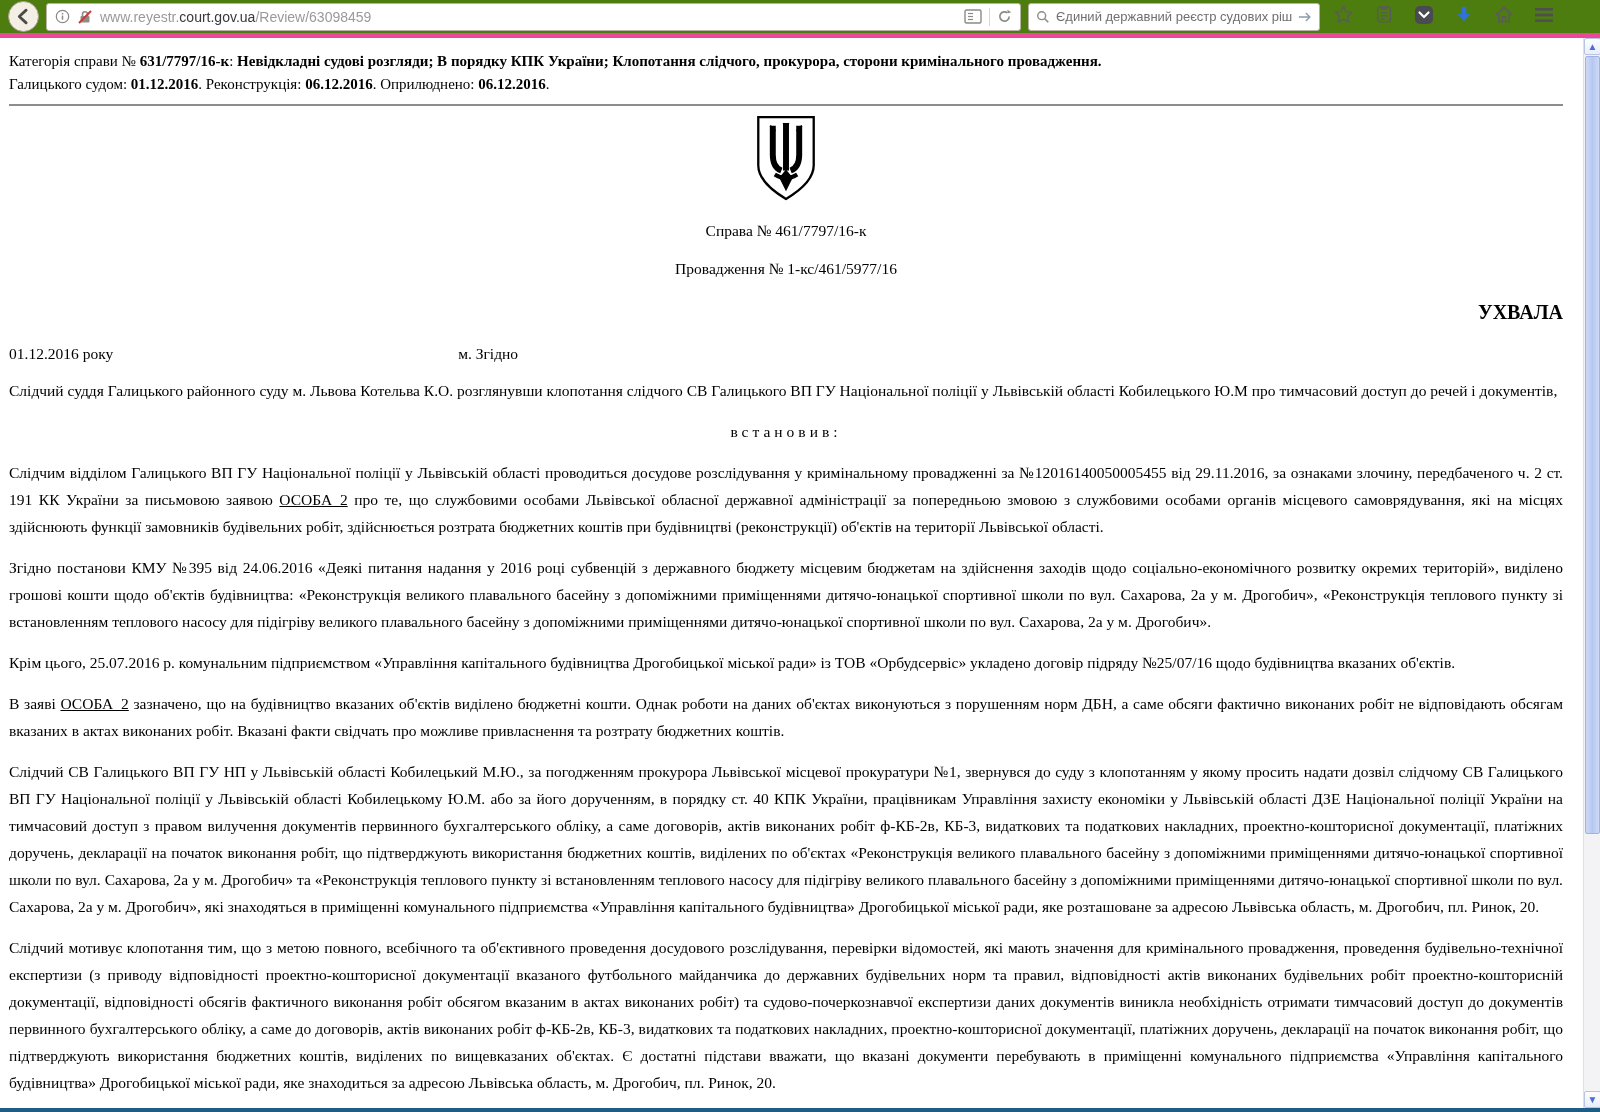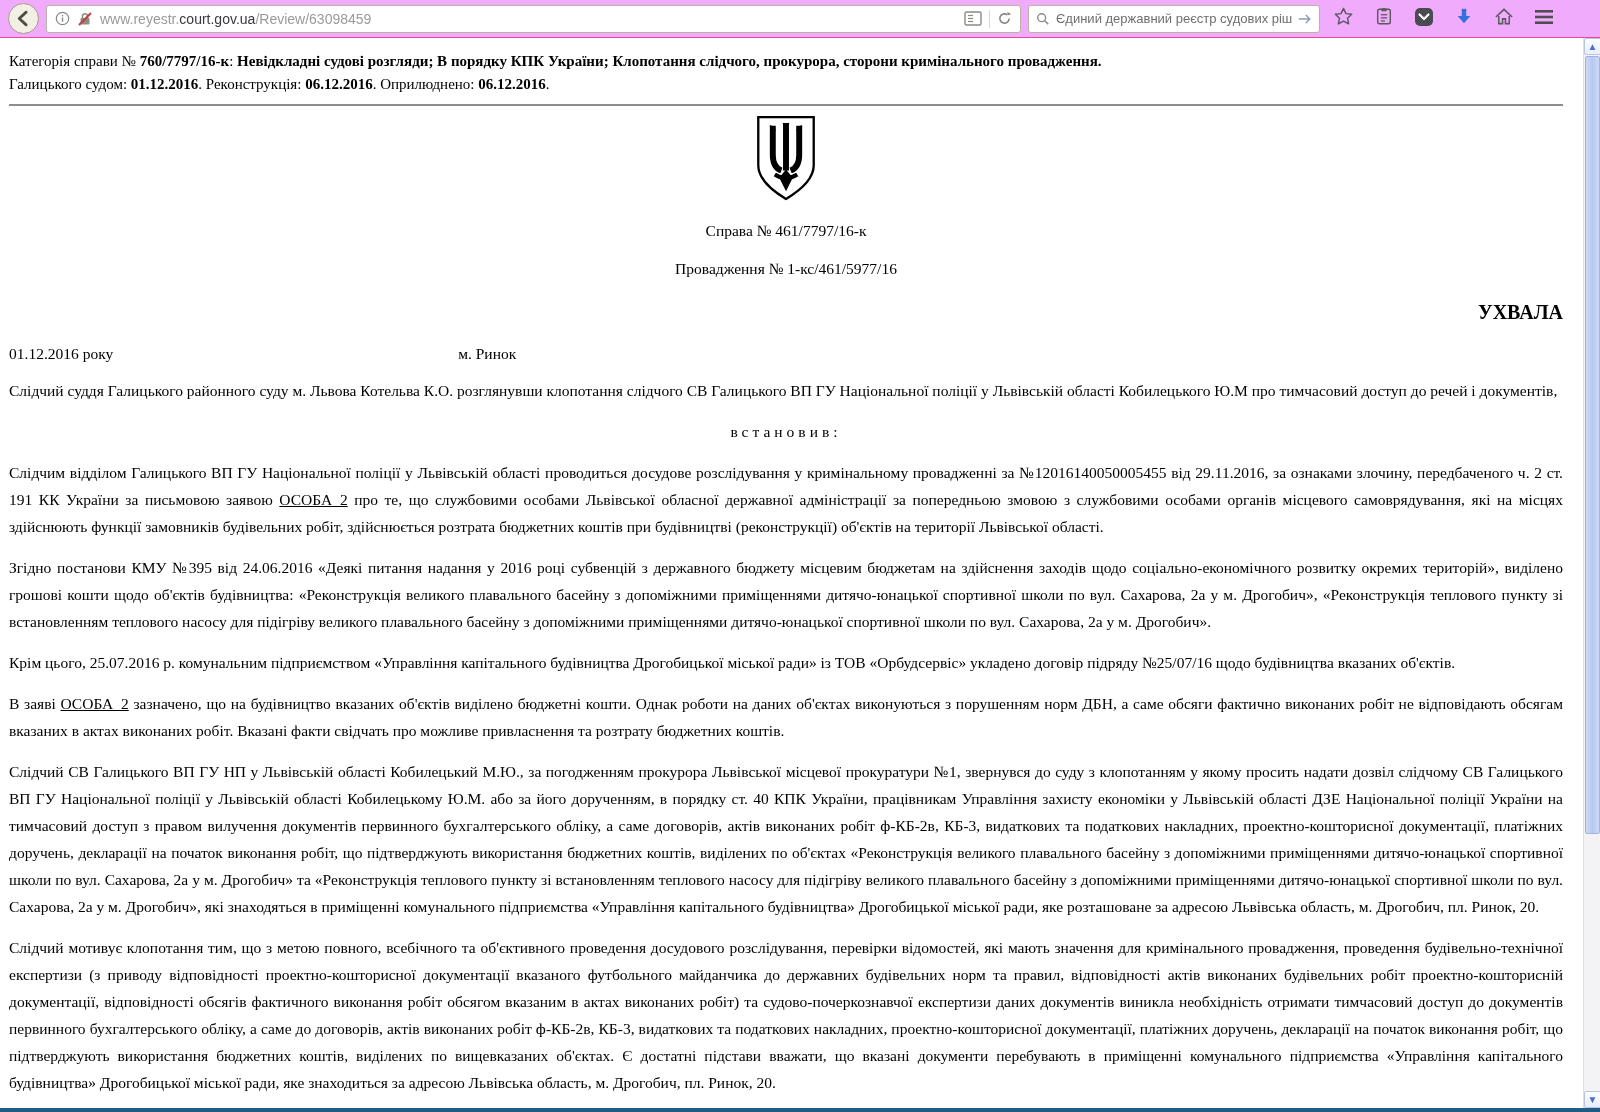--- a/index.html
+++ b/index.html
@@ -5,22 +5,22 @@
   * { box-sizing: border-box; }
   html,body { margin:0; padding:0; }
   body {
     width:1600px; height:1112px; overflow:hidden;
     font-family:"Liberation Sans", sans-serif;
     background:#ffffff;
   }
 
   
   .chrome {
-    height:38px; background:#f0abfc;
-    border-bottom:1px solid #ec4899;
+    height:38px; background:#4d7c0f;
+    border-bottom:5px solid #ec4899;
     display:flex; align-items:center;
     padding:0 8px; gap:7px;
   }
   .back-btn {
     width:31px; height:31px; border-radius:50%;
     border:1px solid #a59e8d; background:#f4efe5;
     display:flex; align-items:center; justify-content:center;
     flex:0 0 auto; cursor:pointer;
   }
   .url-bar {
@@ -202,21 +202,21 @@
           <rect x="1" y="6.7" width="18" height="2.6" fill="#4e4e53"></rect>
           <rect x="1" y="12.4" width="18" height="2.6" fill="#4e4e53"></rect>
         </svg>
     </span>
   </div>
 </div>
 
 <div class="viewport">
   <div class="page">
 
-    <div class="hdr"><span>Категорія справи № </span><b>760/7797/16-к</b><span>: </span><b>Невідкладні судові розгляди; В порядку КПК України; Клопотання слідчого, прокурора, сторони кримінального провадження.</b></div>
+    <div class="hdr"><span>Категорія справи № </span><b>631/7797/16-к</b><span>: </span><b>Невідкладні судові розгляди; В порядку КПК України; Клопотання слідчого, прокурора, сторони кримінального провадження.</b></div>
     <div class="hdr"><span>Галицького судом: </span><b>01.12.2016</b><span>. Реконструкція: </span><b>06.12.2016</b><span>. Оприлюднено: </span><b>06.12.2016</b><span>.</span></div>
 
     <hr class="doc-rule">
 
     <div class="emblem-wrap">
       <svg width="66" height="86" viewBox="0 0 100 130">
         <path d="M8 3 H92 V76 Q92 102 50 127 Q8 102 8 76 Z" fill="none" stroke="#000" stroke-width="3.5"></path>
         <g stroke="#000" fill="none">
           <path d="M30 16 V60 Q30 79 43 84" stroke-width="9"></path>
           <path d="M70 16 V60 Q70 79 57 84" stroke-width="9"></path>
@@ -226,21 +226,21 @@
           <path d="M50 84 L41 95 L50 113 L59 95 Z" fill="#000" stroke-width="2"></path>
         </g>
       </svg>
     </div>
 
     <div class="case-line">Справа № 461/7797/16-к</div>
     <div class="case-line second">Провадження № 1-кс/461/5977/16</div>
 
     <div class="doc-title">УХВАЛА</div>
 
-    <div class="date-row"><span>01.12.2016 року</span><span class="place">м. Ринок</span></div>
+    <div class="date-row"><span>01.12.2016 року</span><span class="place">м. Згідно</span></div>
 
     <div class="doc-body">
         <div class="para"><span>Слідчий суддя Галицького районного суду м. Львова Котельва К.О. розглянувши клопотання слідчого СВ Галицького ВП ГУ Національної поліції у Львівській області Кобилецького Ю.М про тимчасовий доступ до речей і документів,</span></div>
         <div class="para center spaced"><span>встановив:</span></div>
         <div class="para"><span>Слідчим відділом Галицького ВП ГУ Національної поліції у Львівській області проводиться досудове розслідування у кримінальному провадженні за №12016140050005455 від 29.11.2016, за ознаками злочину, передбаченого ч. 2 ст. 191 КК України за письмовою заявою </span><span class="seg-link">ОСОБА_2</span><span> про те, що службовими особами Львівської обласної державної адміністрації за попередньою змовою з службовими особами органів місцевого самоврядування, які на місцях здійснюють функції замовників будівельних робіт, здійснюється розтрата бюджетних коштів при будівництві (реконструкції) об'єктів на території Львівської області.</span></div>
         <div class="para"><span>Згідно постанови КМУ №395 від 24.06.2016 «Деякі питання надання у 2016 році субвенцій з державного бюджету місцевим бюджетам на здійснення заходів щодо соціально-економічного розвитку окремих територій», виділено грошові кошти щодо об'єктів будівництва: «Реконструкція великого плавального басейну з допоміжними приміщеннями дитячо-юнацької спортивної школи по вул. Сахарова, 2а у м. Дрогобич», «Реконструкція теплового пункту зі встановленням теплового насосу для підігріву великого плавального басейну з допоміжними приміщеннями дитячо-юнацької спортивної школи по вул. Сахарова, 2а у м. Дрогобич».</span></div>
         <div class="para"><span>Крім цього, 25.07.2016 р. комунальним підприємством «Управління капітального будівництва Дрогобицької міської ради» із ТОВ «Орбудсервіс» укладено договір підряду №25/07/16 щодо будівництва вказаних об'єктів.</span></div>
         <div class="para"><span>В заяві </span><span class="seg-link">ОСОБА_2</span><span> зазначено, що на будівництво вказаних об'єктів виділено бюджетні кошти. Однак роботи на даних об'єктах виконуються з порушенням норм ДБН, а саме обсяги фактично виконаних робіт не відповідають обсягам вказаних в актах виконаних робіт. Вказані факти свідчать про можливе привласнення та розтрату бюджетних коштів.</span></div>
         <div class="para"><span>Слідчий СВ Галицького ВП ГУ НП у Львівській області Кобилецький М.Ю., за погодженням прокурора Львівської місцевої прокуратури №1, звернувся до суду з клопотанням у якому просить надати дозвіл слідчому СВ Галицького ВП ГУ Національної поліції у Львівській області Кобилецькому Ю.М. або за його дорученням, в порядку ст. 40 КПК України, працівникам Управління захисту економіки у Львівській області ДЗЕ Національної поліції України на тимчасовий доступ з правом вилучення документів первинного бухгалтерського обліку, а саме договорів, актів виконаних робіт ф-КБ-2в, КБ-3, видаткових та податкових накладних, проектно-кошторисної документації, платіжних доручень, декларації на початок виконання робіт, що підтверджують використання бюджетних коштів, виділених по об'єктах «Реконструкція великого плавального басейну з допоміжними приміщеннями дитячо-юнацької спортивної школи по вул. Сахарова, 2а у м. Дрогобич» та «Реконструкція теплового пункту зі встановленням теплового насосу для підігріву великого плавального басейну з допоміжними приміщеннями дитячо-юнацької спортивної школи по вул. Сахарова, 2а у м. Дрогобич», які знаходяться в приміщенні комунального підприємства «Управління капітального будівництва» Дрогобицької міської ради, яке розташоване за адресою Львівська область, м. Дрогобич, пл. Ринок, 20.</span></div>
         <div class="para"><span>Слідчий мотивує клопотання тим, що з метою повного, всебічного та об'єктивного проведення досудового розслідування, перевірки відомостей, які мають значення для кримінального провадження, проведення будівельно-технічної експертизи (з приводу відповідності проектно-кошторисної документації вказаного футбольного майданчика до державних будівельних норм та правил, відповідності актів виконаних будівельних робіт проектно-кошторисній документації, відповідності обсягів фактичного виконання робіт обсягом вказаним в актах виконаних робіт) та судово-почеркознавчої експертизи даних документів виникла необхідність отримати тимчасовий доступ до документів первинного бухгалтерського обліку, а саме до договорів, актів виконаних робіт ф-КБ-2в, КБ-3, видаткових та податкових накладних, проектно-кошторисної документації, платіжних доручень, декларації на початок виконання робіт, що підтверджують використання бюджетних коштів, виділених по вищевказаних об'єктах. Є достатні підстави вважати, що вказані документи перебувають в приміщенні комунального підприємства «Управління капітального будівництва» Дрогобицької міської ради, яке знаходиться за адресою Львівська область, м. Дрогобич, пл. Ринок, 20.</span></div>

